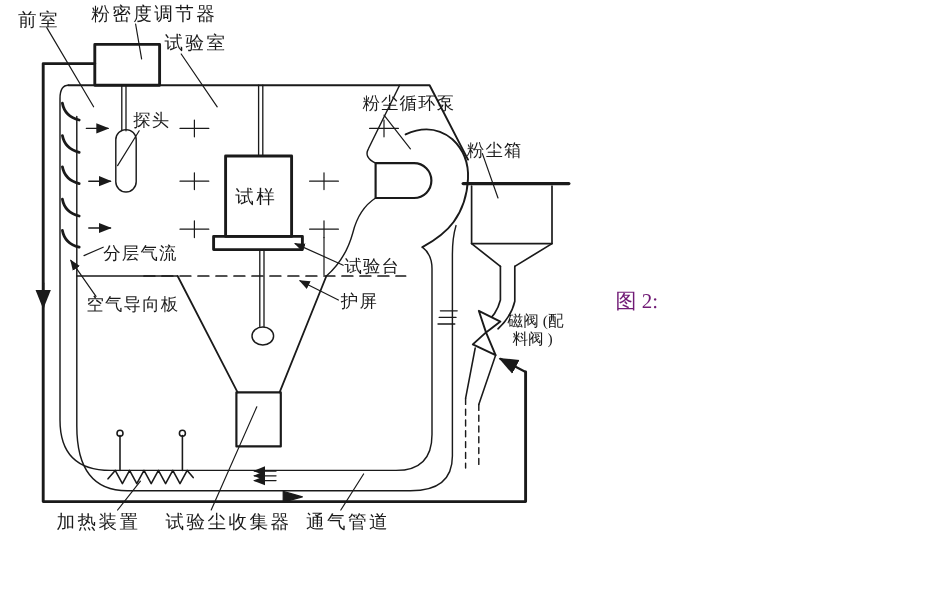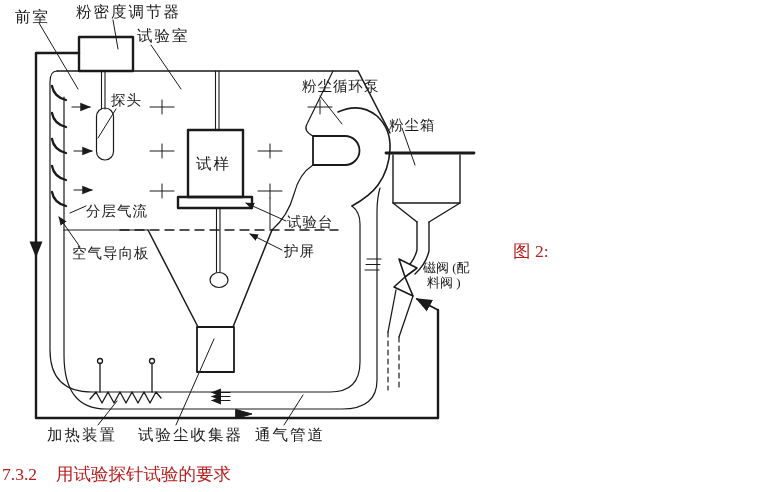--- a/index.html
+++ b/index.html
@@ -1,18 +1,18 @@
 <!DOCTYPE html>
 <html><head>
 <meta charset="utf-8">
 <style>
   html,body{margin:0;padding:0;background:#fff;}
   .page{
     position:relative;width:784px;height:492px;background:#fff;
-    font-family:"Liberation Serif", serif;color:#b91c1c;overflow:hidden;
+    font-family:"Liberation Serif", serif;color:#701a75;overflow:hidden;
   }
   .diagram{position:absolute;left:0;top:0;}
   .diagram text{
     font-family:"Liberation Serif", serif;
     fill:#1a1a1a;font-size:14.5px;letter-spacing:1px;
   }
   .diagram text.big{font-size:15.5px;letter-spacing:2px;}
   .caption{
     position:absolute;left:513px;top:238px;width:268px;
     font-size:17.5px;line-height:26px;
@@ -155,18 +155,14 @@
     <text style="font-size:13px;letter-spacing:0" x="427" y="287">料阀 )</text>
     <text class="big" x="47" y="440">加热装置</text>
     <text class="big" x="138" y="440">试验尘收集器</text>
     <text class="big" x="255" y="440">通气管道</text>
   </svg>
 
   <div class="caption">
     <div class="cap-title">图 2:</div>
   </div>
 
-  <div class="heading">
-    <span>7.3.2</span>
-    <span>用试验探针试验的要求</span>
-  </div>
 
 </div>
 
 </body></html>

